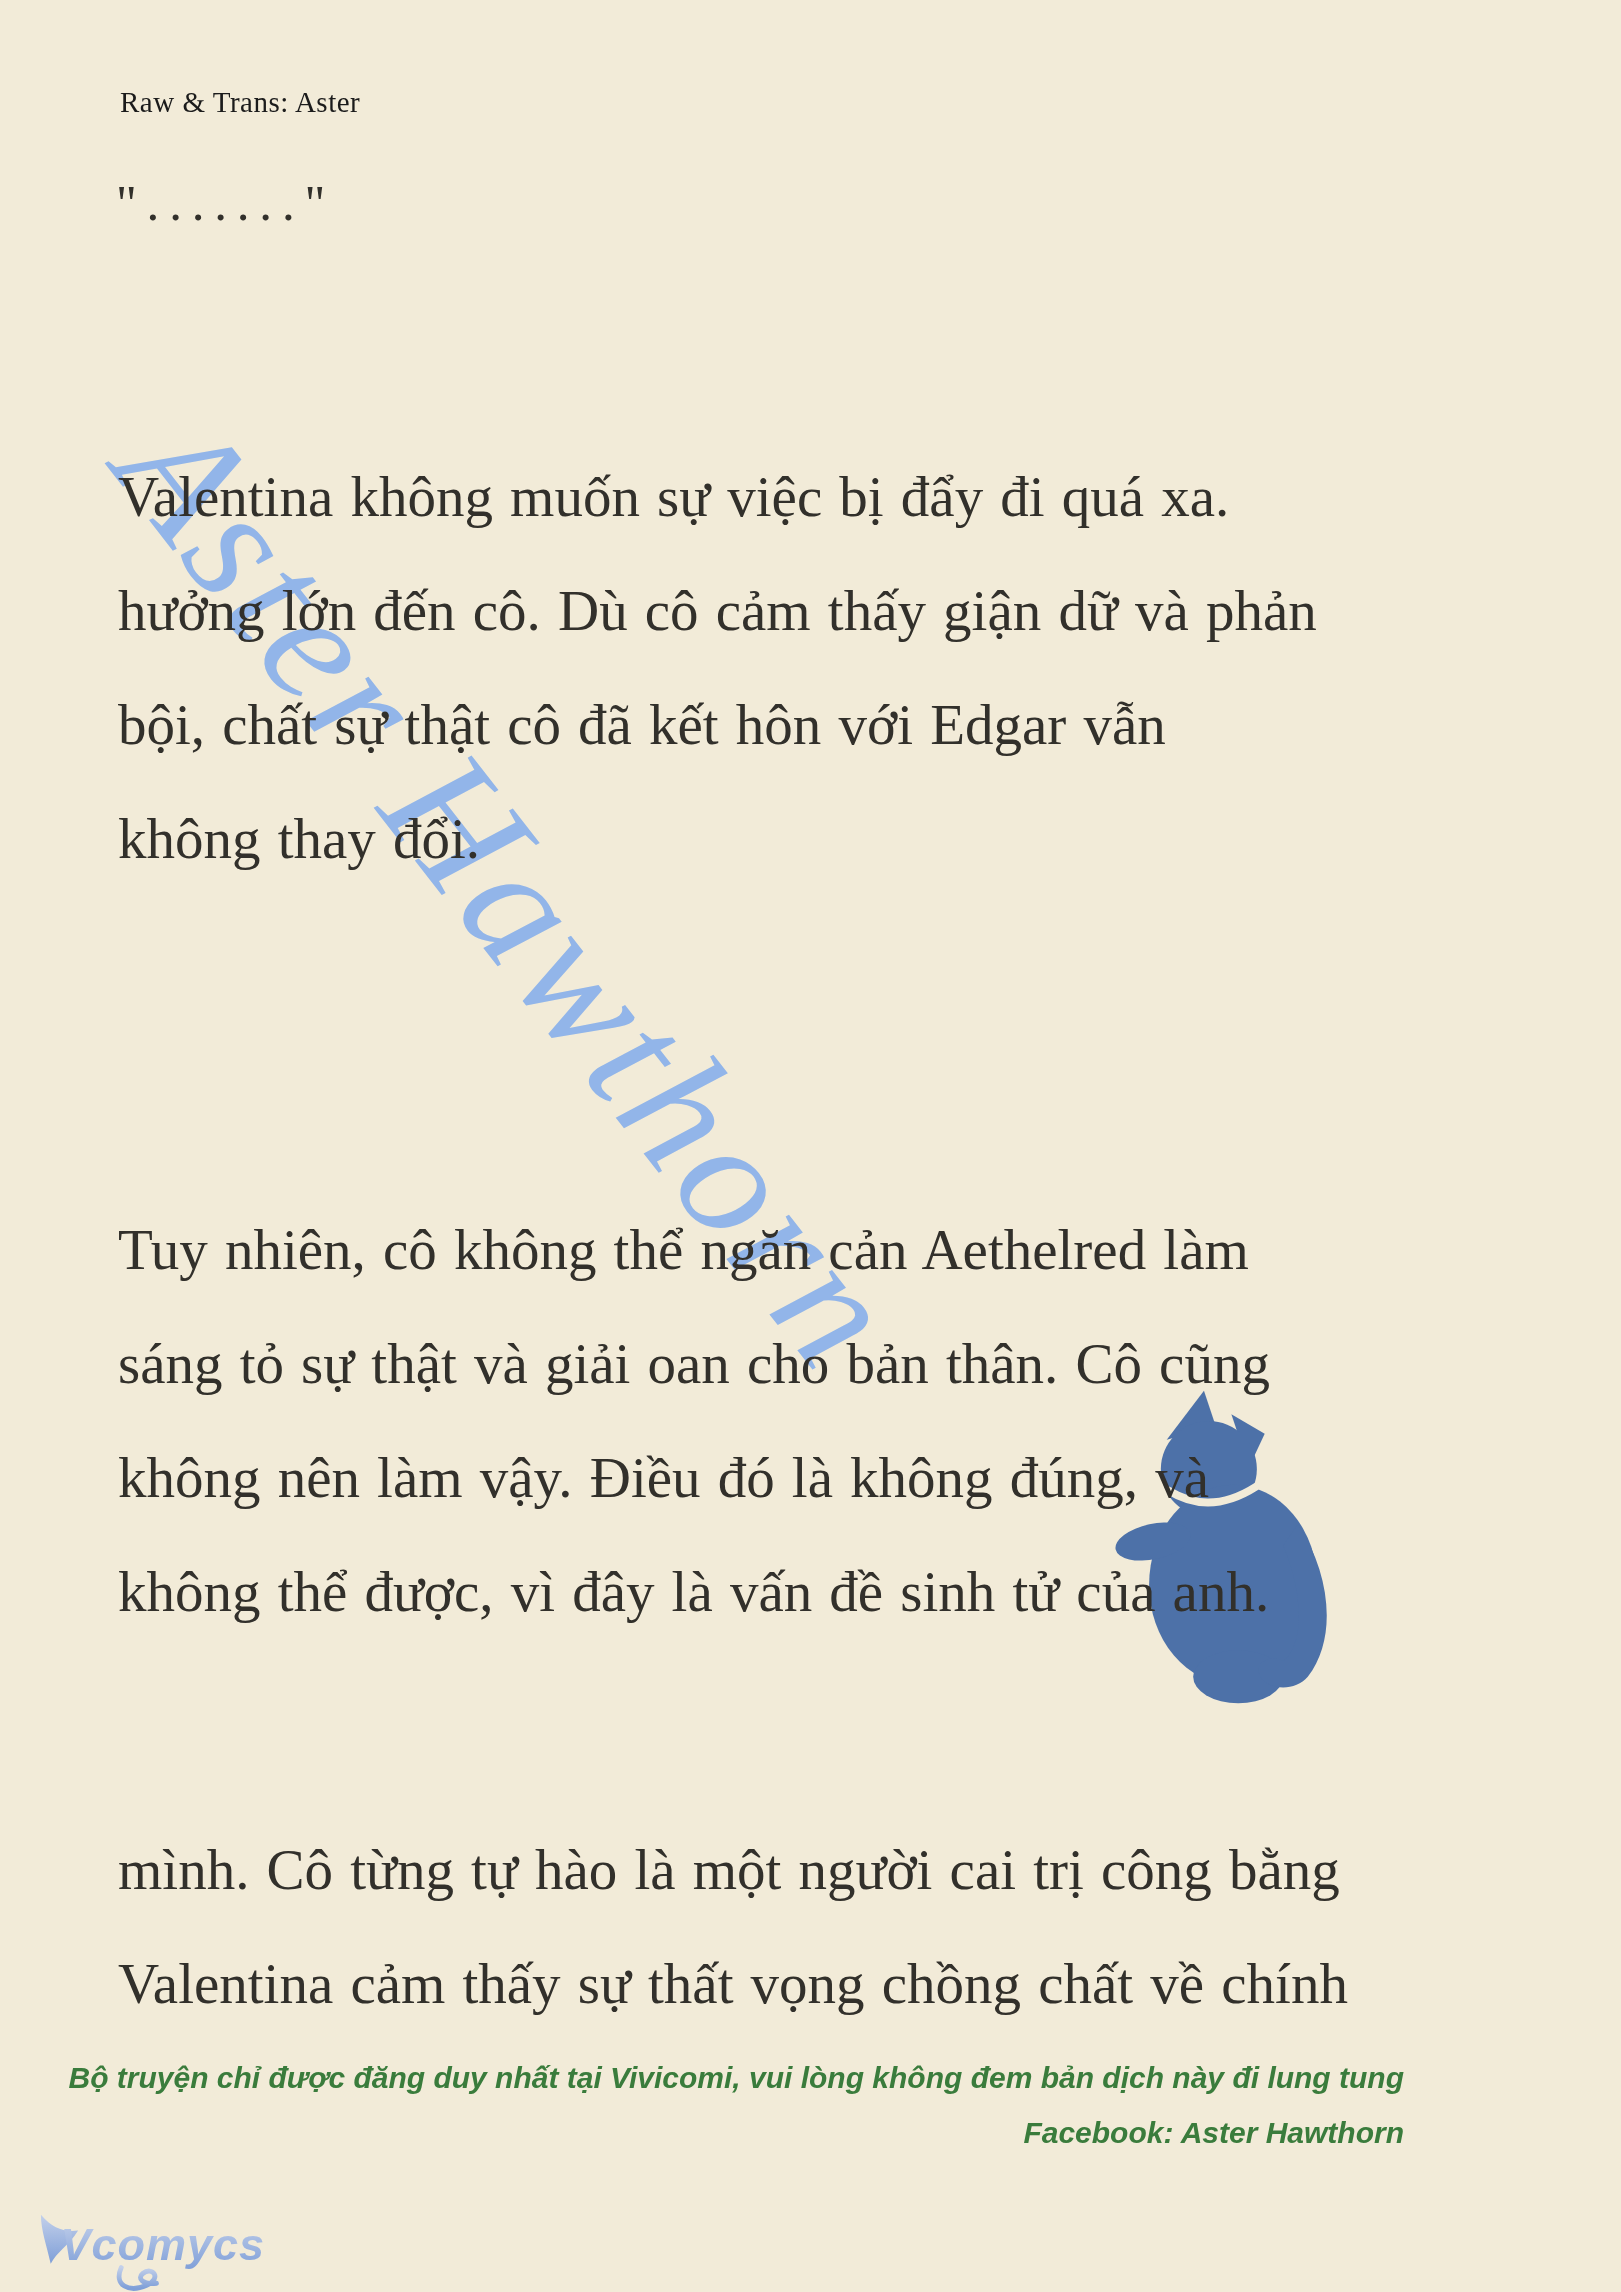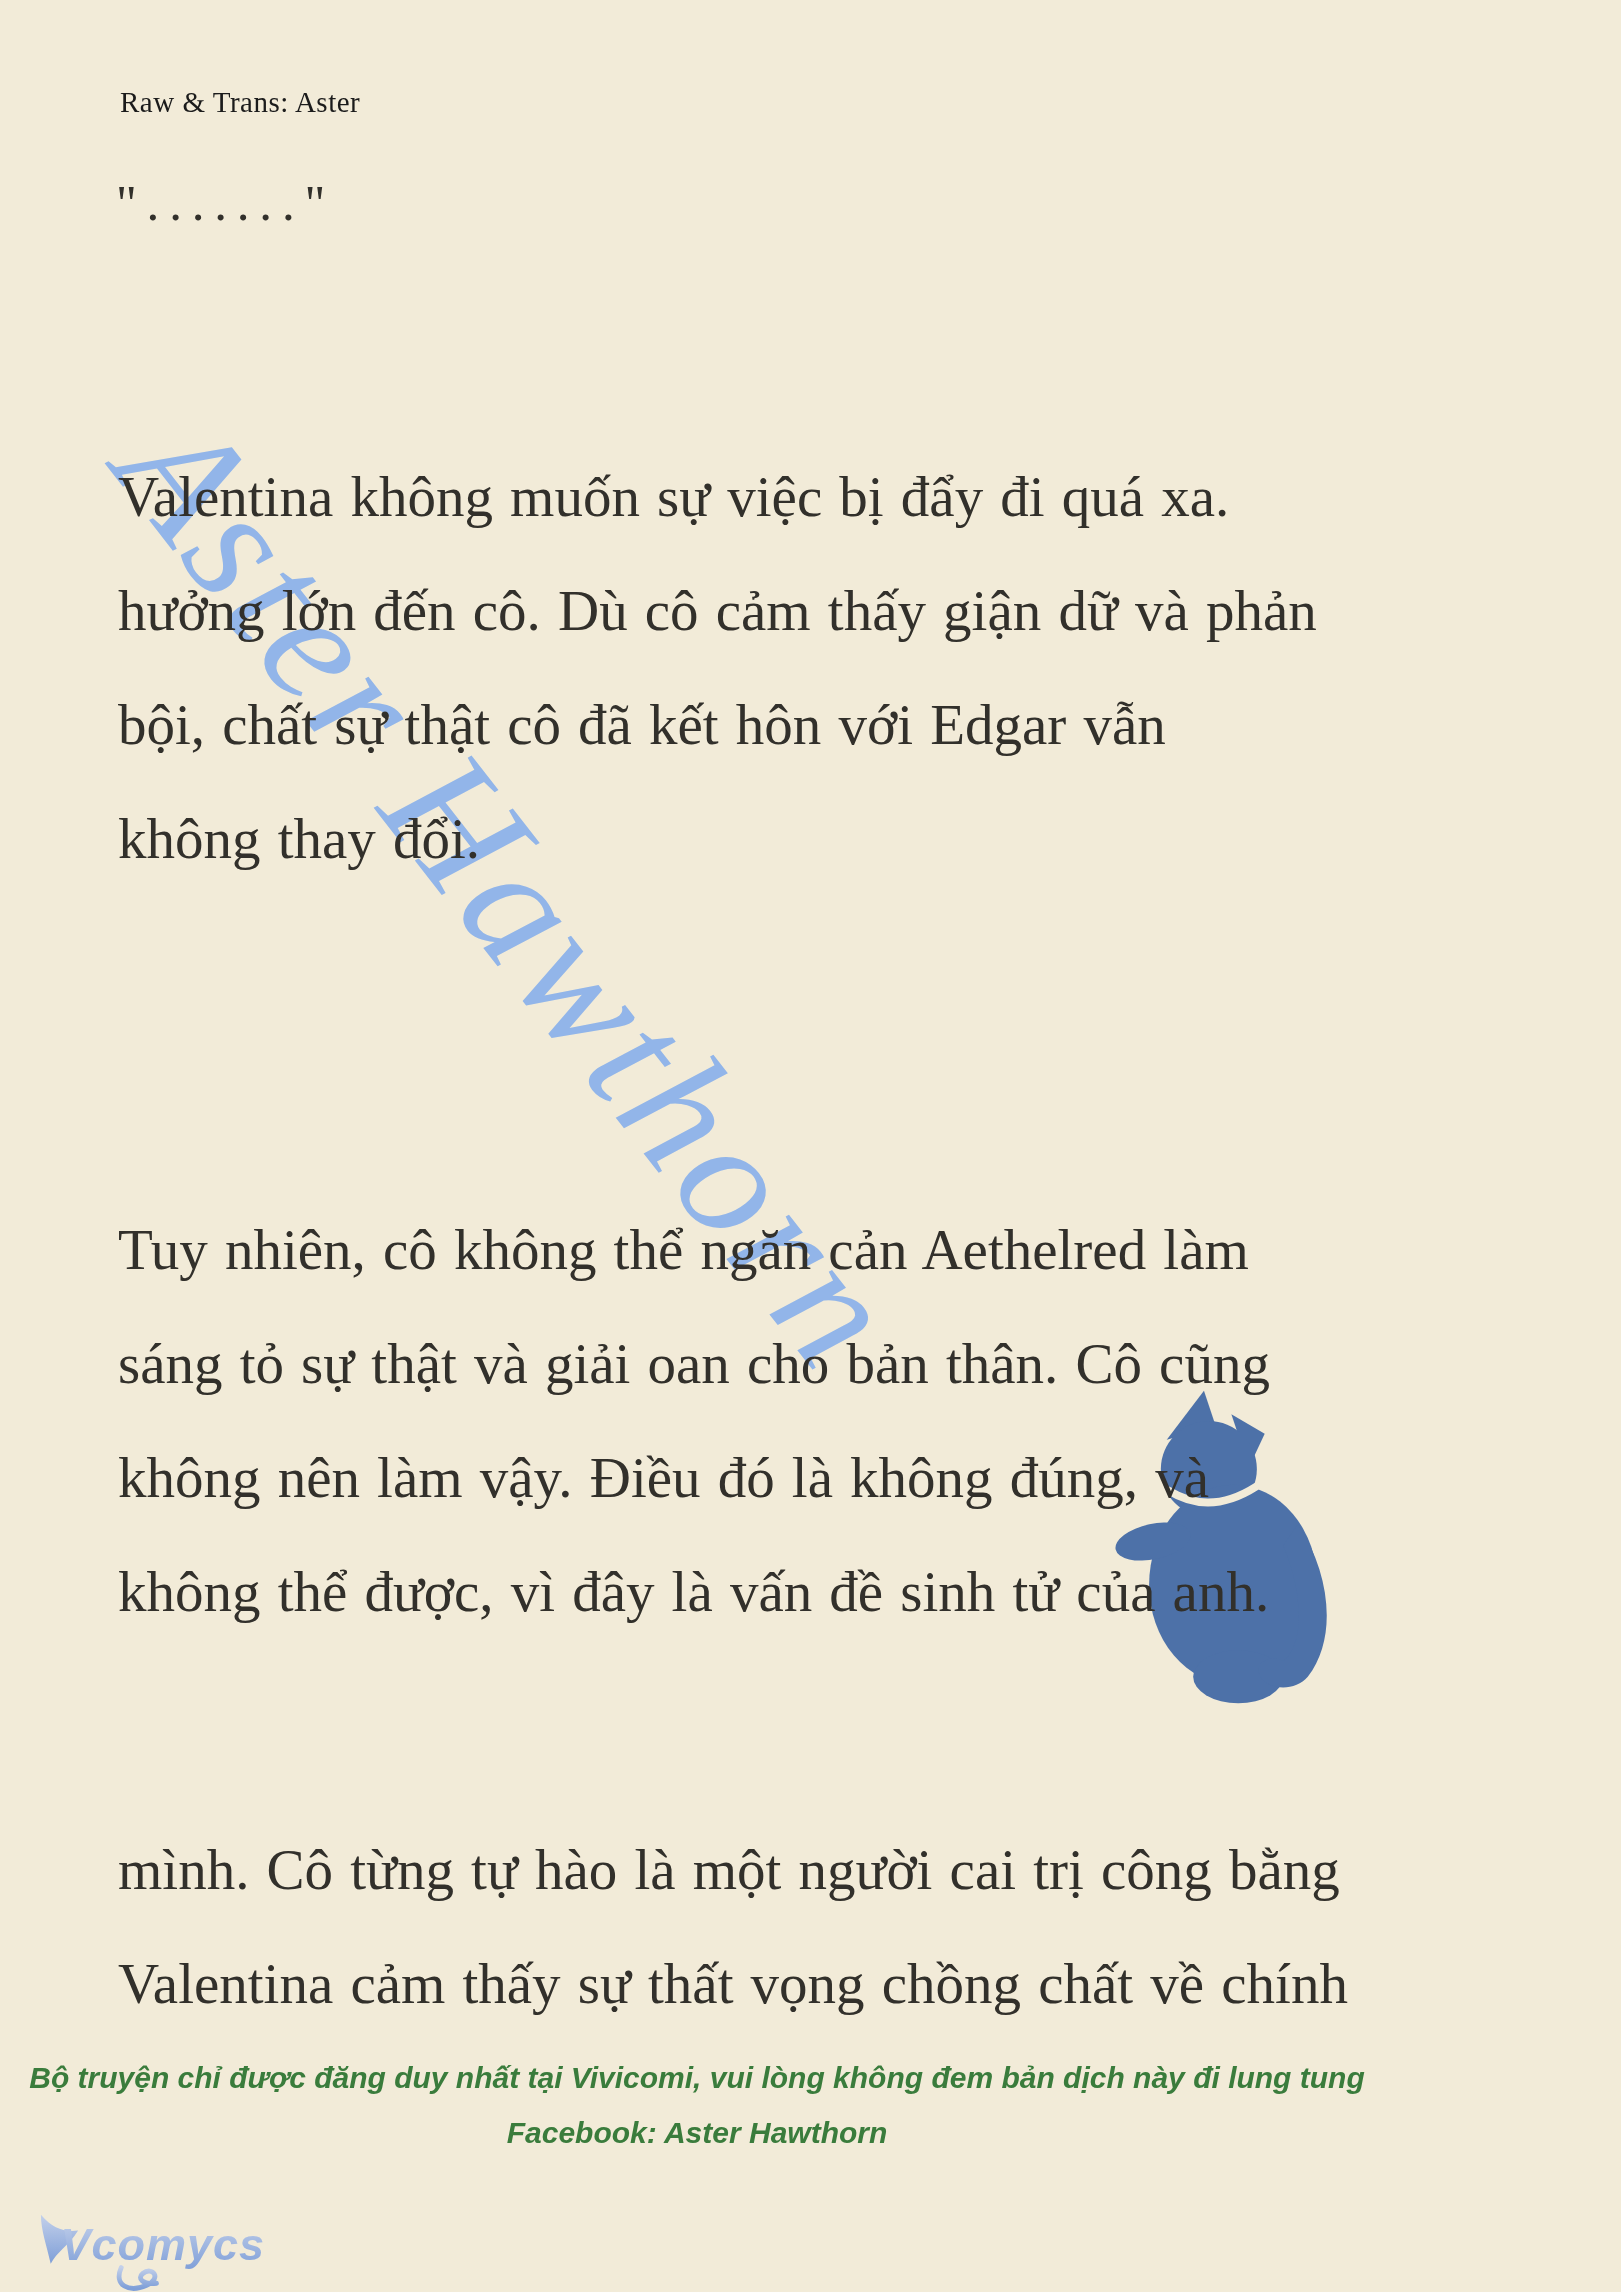--- a/index.html
+++ b/index.html
@@ -38,22 +38,22 @@
   .paragraph{position:absolute;left:118px;z-index:3;}
   .p1{top:440px;}
   .p2{top:1193px;}
   .p3{top:1813px;}
   .text-line{
     font-size:57px;line-height:114px;white-space:nowrap;
     color:var(--body-text,#32302b);word-spacing:2.9px;
   }
 
   .footer-note{
-    position:absolute;left:1px;top:2050px;width:1392px;z-index:3;
-    text-align:center;
+    position:absolute;left:12px;top:2050px;width:1392px;z-index:3;
+    text-align:right;
     font-family:"Liberation Sans","DejaVu Sans",sans-serif;
     font-style:italic;font-weight:bold;
     color:var(--footer-green,#3a7c3c);
   }
   .footer-line{font-size:30px;line-height:55px;white-space:nowrap;}
 
   .site-logo{position:absolute;left:27.4px;top:2203px;z-index:3;}
 </style>
 </head>
 <body>

